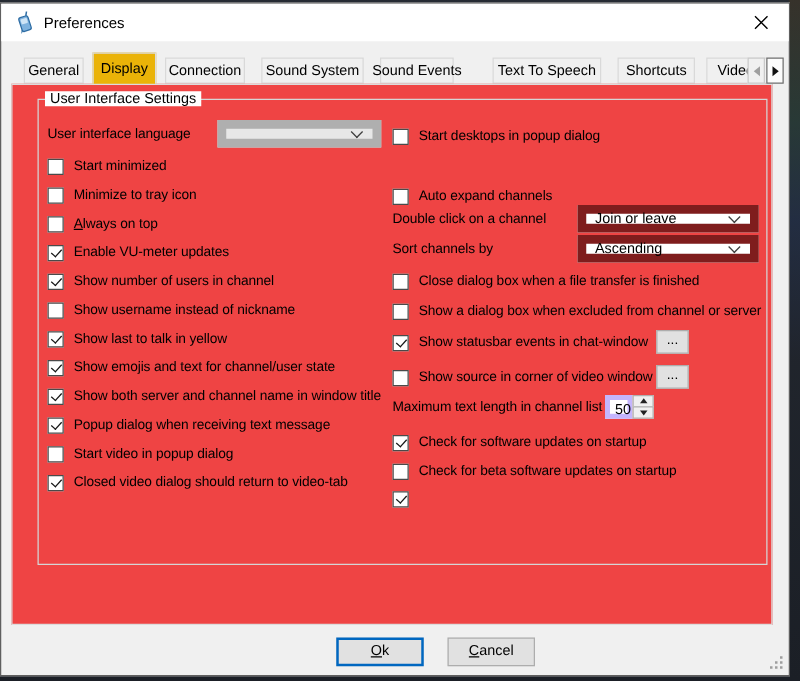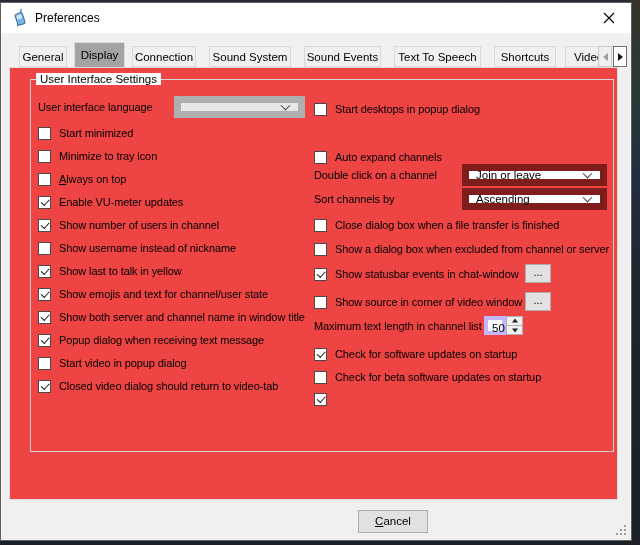--- a/index.html
+++ b/index.html
@@ -17,21 +17,21 @@
   .title-icon { position:absolute; left:10px; top:6px; width:17px; height:18px; }
   .title-text { position:absolute; left:34px; top:8px; font-size:12px; color:#000; white-space:nowrap; }
   .close-btn { position:absolute; top:0; right:0; width:45px; height:30px;
                display:flex; align-items:center; justify-content:center; cursor:default; }
   .close-btn svg { display:block; }
 
   
   .tab { position:absolute; top:43px; height:21px; background:#f0f0f0; border:1px solid #d9d9d9;
          font-size:11.5px; color:#000; display:flex; align-items:center; justify-content:center;
          white-space:nowrap; z-index:1; }
-  .tab.selected { top:39px; height:25px; background:#a3a3a3; border-color:#dcdcdc; border-bottom:none; z-index:3; }
+  .tab.selected { top:39px; height:25px; background:#eab308; border-color:#dcdcdc; border-bottom:none; z-index:3; }
   .tab-scroll { position:absolute; top:43px; width:14px; height:21px; z-index:4;
                 display:flex; align-items:center; justify-content:center; }
   .tab-scroll.left  { left:597px; background:#f0f0f0; border:1px solid #c9c9c9; }
   .tab-scroll.right { left:612px; background:#fcfcfc; border:1px solid #6e6e6e; }
   .arr-left  { width:0; height:0; border-top:4px solid transparent; border-bottom:4px solid transparent; border-right:5px solid #9f9f9f; }
   .arr-right { width:0; height:0; border-top:4px solid transparent; border-bottom:4px solid transparent; border-left:5px solid #111; }
 
   
   .pane { position:absolute; left:8px; top:64px; width:609px; height:433px;
           background:#ef4444; border:1px solid #dcdcdc; z-index:2; }
@@ -96,21 +96,21 @@
       <svg width="12" height="12" viewBox="0 0 12 12">
         <path d="M1 1 L11 11 M11 1 L1 11" stroke="#000" stroke-width="1.1"></path>
       </svg>
     </div>
   </div>
 
   <div class="tab" style="left:18px;width:48px">General</div>
   <div class="tab selected" style="left:73px;width:51px">Display</div>
   <div class="tab" style="left:131px;width:64px">Connection</div>
   <div class="tab" style="left:208px;width:82px">Sound System</div>
-  <div class="tab" style="left:303px;width:77px">Sound Events</div>
+  <div class="tab" style="left:303px;width:59px">Sound Events</div>
   <div class="tab" style="left:393px;width:87px">Text To Speech</div>
   <div class="tab" style="left:493px;width:62px">Shortcuts</div>
   <div class="tab" style="left:564px;width:61px;justify-content:flex-start;padding-left:8px">Video</div>
   <div class="tab-scroll left">
       <span class="arr-left"></span>
     </div>
   <div class="tab-scroll right">
       <span class="arr-right"></span>
     </div>
 
@@ -223,18 +223,19 @@
       </div>
     <div class="row" style="left:304px;top:301px">
       <span class="cb"></span>
         <span class="lbl">Check for beta software updates on startup</span>
       </div>
     <div class="row on" style="left:304px;top:323px">
       <span class="cb"></span>
       </div>
   </div>
 
+  <div class="btn default" style="left:268px;top:507px"><u>O</u>k</div>
   <div class="btn" style="left:357px;top:507px"><u>C</u>ancel</div>
 
   <div class="grip">
       <i></i>
     </div>
 </div>
 
 </body></html>

